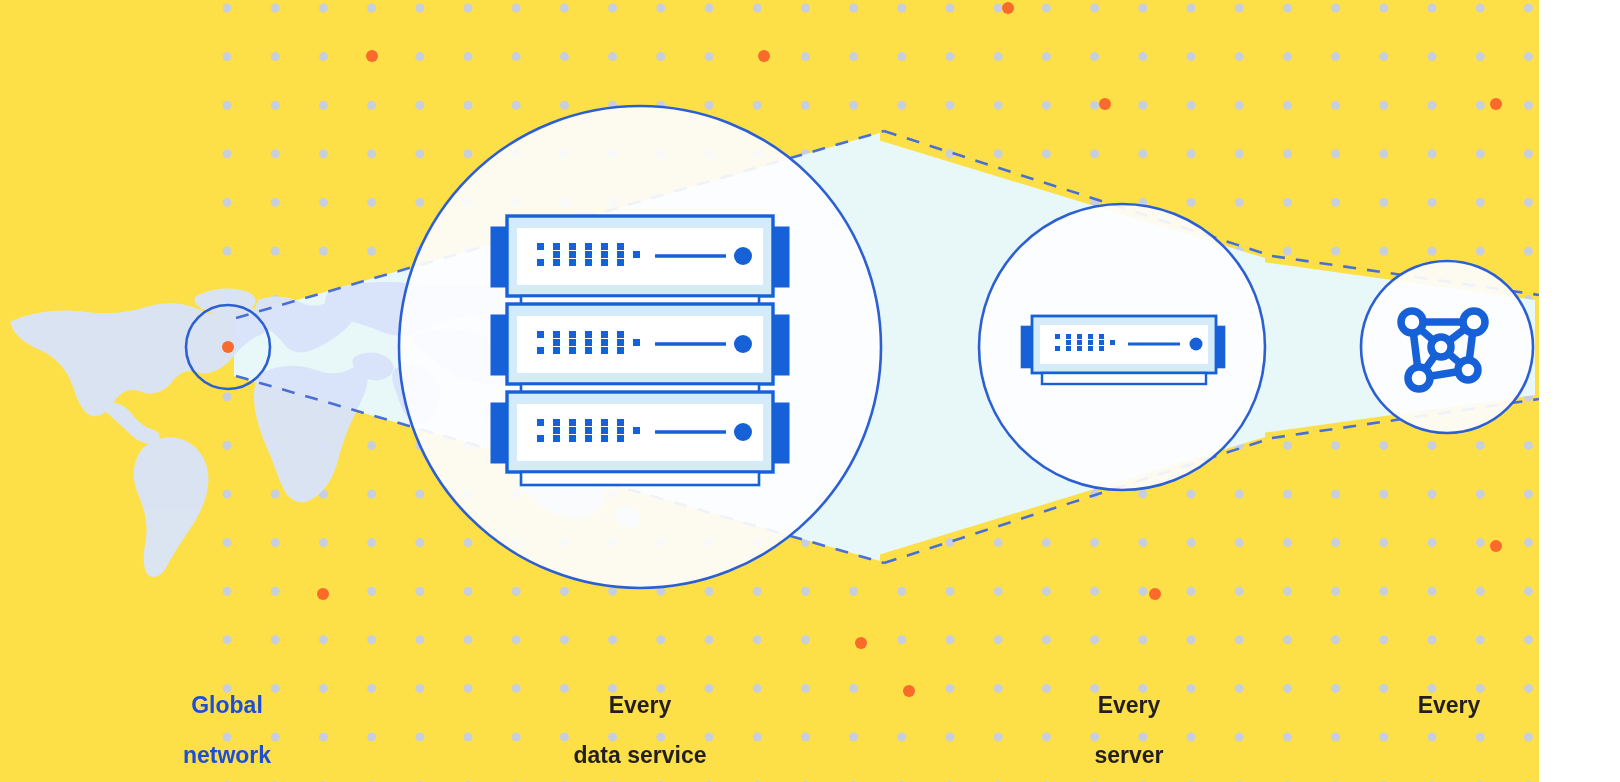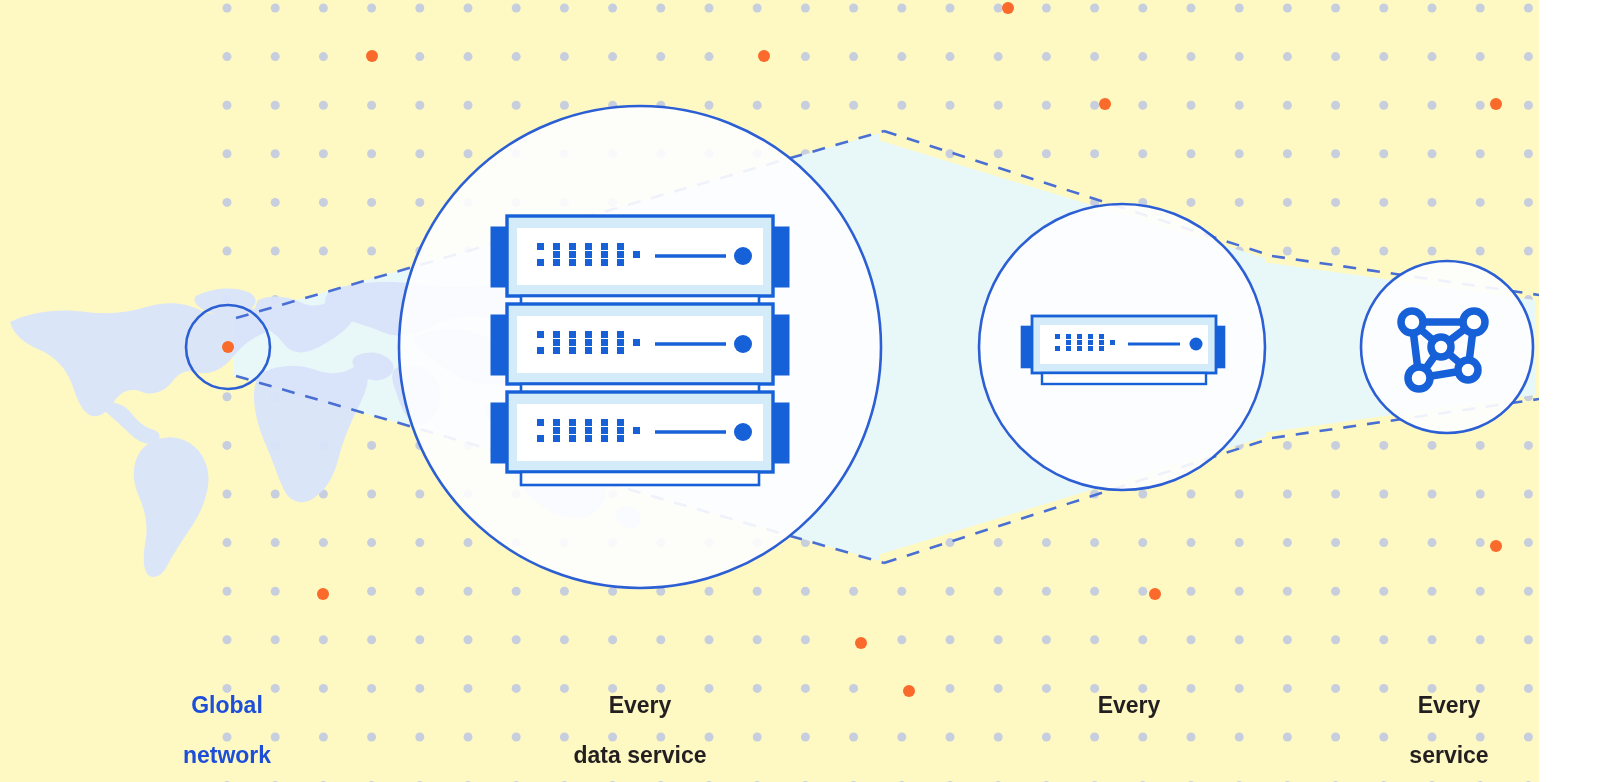--- a/index.html
+++ b/index.html
@@ -8,21 +8,21 @@
     padding: 0;
     background: #ffffff;
   }
   body {
     font-family: "Liberation Sans", sans-serif;
   }
   #stage {
     position: relative;
     width: 1539px;
     height: 782px;
-    background: #fef9c3;
+    background: #fde047;
     overflow: hidden;
   }
   #stage svg.layer {
     position: absolute;
     top: 0;
     left: 0;
     width: 1620px;
     height: 782px;
   }
   .labels {
@@ -819,19 +819,19 @@
     <div class="label accent" style="left:127px; top:668px; width:200px;">
       <span class="l1">Global</span>
       <span class="l2">network</span>
     </div>
     <div class="label" style="left:520px; top:668px; width:240px;">
       <span class="l1">Every</span>
       <span class="l2">data service</span>
     </div>
     <div class="label" style="left:1019px; top:668px; width:220px;">
       <span class="l1">Every</span>
+      <span class="l2">server</span>
     </div>
     <div class="label" style="left:1339px; top:668px; width:220px;">
       <span class="l1">Every</span>
-      <span class="l2">service</span>
     </div>
   </div>
 </div>
 
 </body></html>

